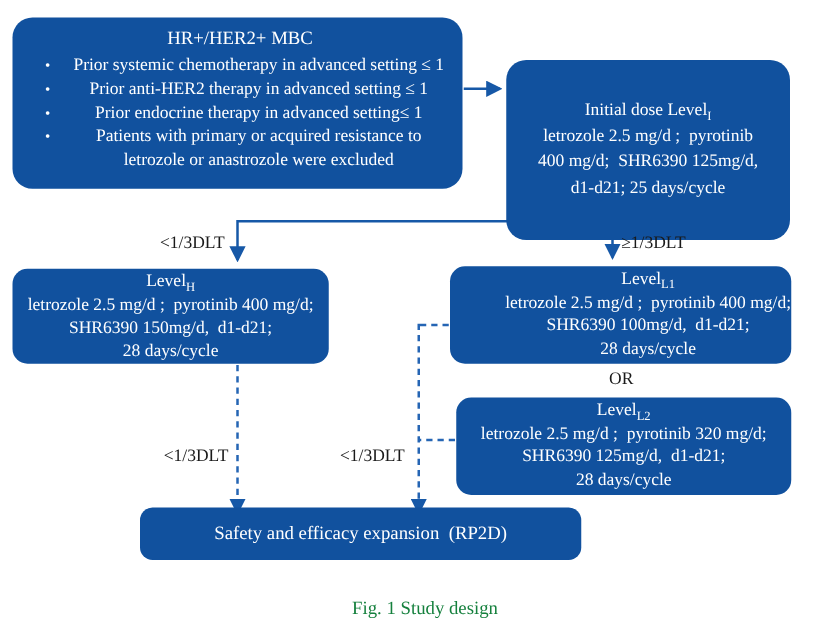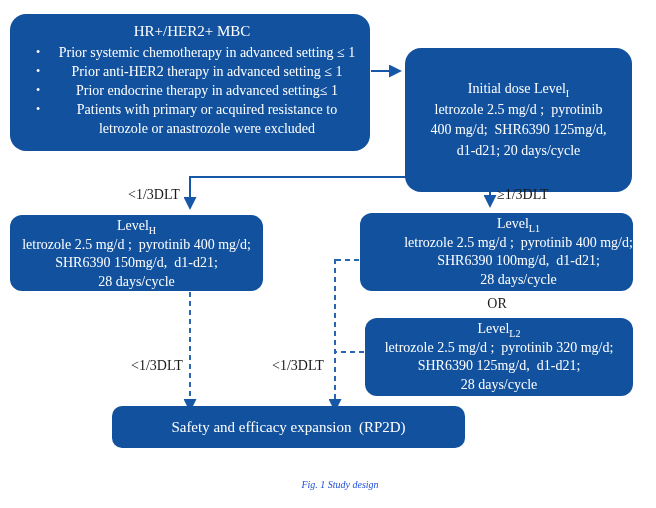--- a/index.html
+++ b/index.html
@@ -82,23 +82,22 @@
   .label-branch-left  { left: 128px; top: 187px; }
   .label-branch-right { left: 497px; top: 187px; }
   .label-or { left: 482px; top: 296px; width: 30px; text-align: center; }
   .label-exp-left  { left: 131px; top: 358px; }
   .label-exp-right { left: 272px; top: 358px; }
 
   .caption {
     position: absolute;
     left: 24px; right: 0; top: 479px;
     text-align: center;
-    font-style: italic;
-    font-size: 10px;
-    color: #1d4ed8;
+    font-size: 15px;
+    color: #15803d;
     z-index: 2;
   }
 </style>
 </head>
 <body>
 
 <div class="figure">
 
   <svg class="connectors" viewBox="0 0 656 508" xmlns="http://www.w3.org/2000/svg">
     <defs>
@@ -138,21 +137,21 @@
     <div class="bullet-row">
       <span class="bullet-char">•</span>
       <span class="bullet-text pre">Patients with primary or acquired resistance to letrozole or anastrozole were excluded</span>
     </div>
   </div>
 
   <div class="box box-initial">
     <div><span>Initial dose Level</span><sub>I</sub></div>
     <div class="pre">letrozole 2.5 mg/d ;  pyrotinib</div>
     <div class="pre">400 mg/d;  SHR6390 125mg/d,</div>
-    <div class="pre">d1-d21; 20 days/cycle</div>
+    <div class="pre">d1-d21; 25 days/cycle</div>
   </div>
 
   <div class="flow-label label-branch-left">&lt;1/3DLT</div>
   <div class="flow-label label-branch-right">≥1/3DLT</div>
 
   <div class="box box-level box-levelH">
     <div><span>Level</span><sub>H</sub></div>
     <div class="pre">letrozole 2.5 mg/d ;  pyrotinib 400 mg/d;</div>
     <div class="pre">SHR6390 150mg/d,  d1-d21;</div>
     <div class="pre">28 days/cycle</div>

